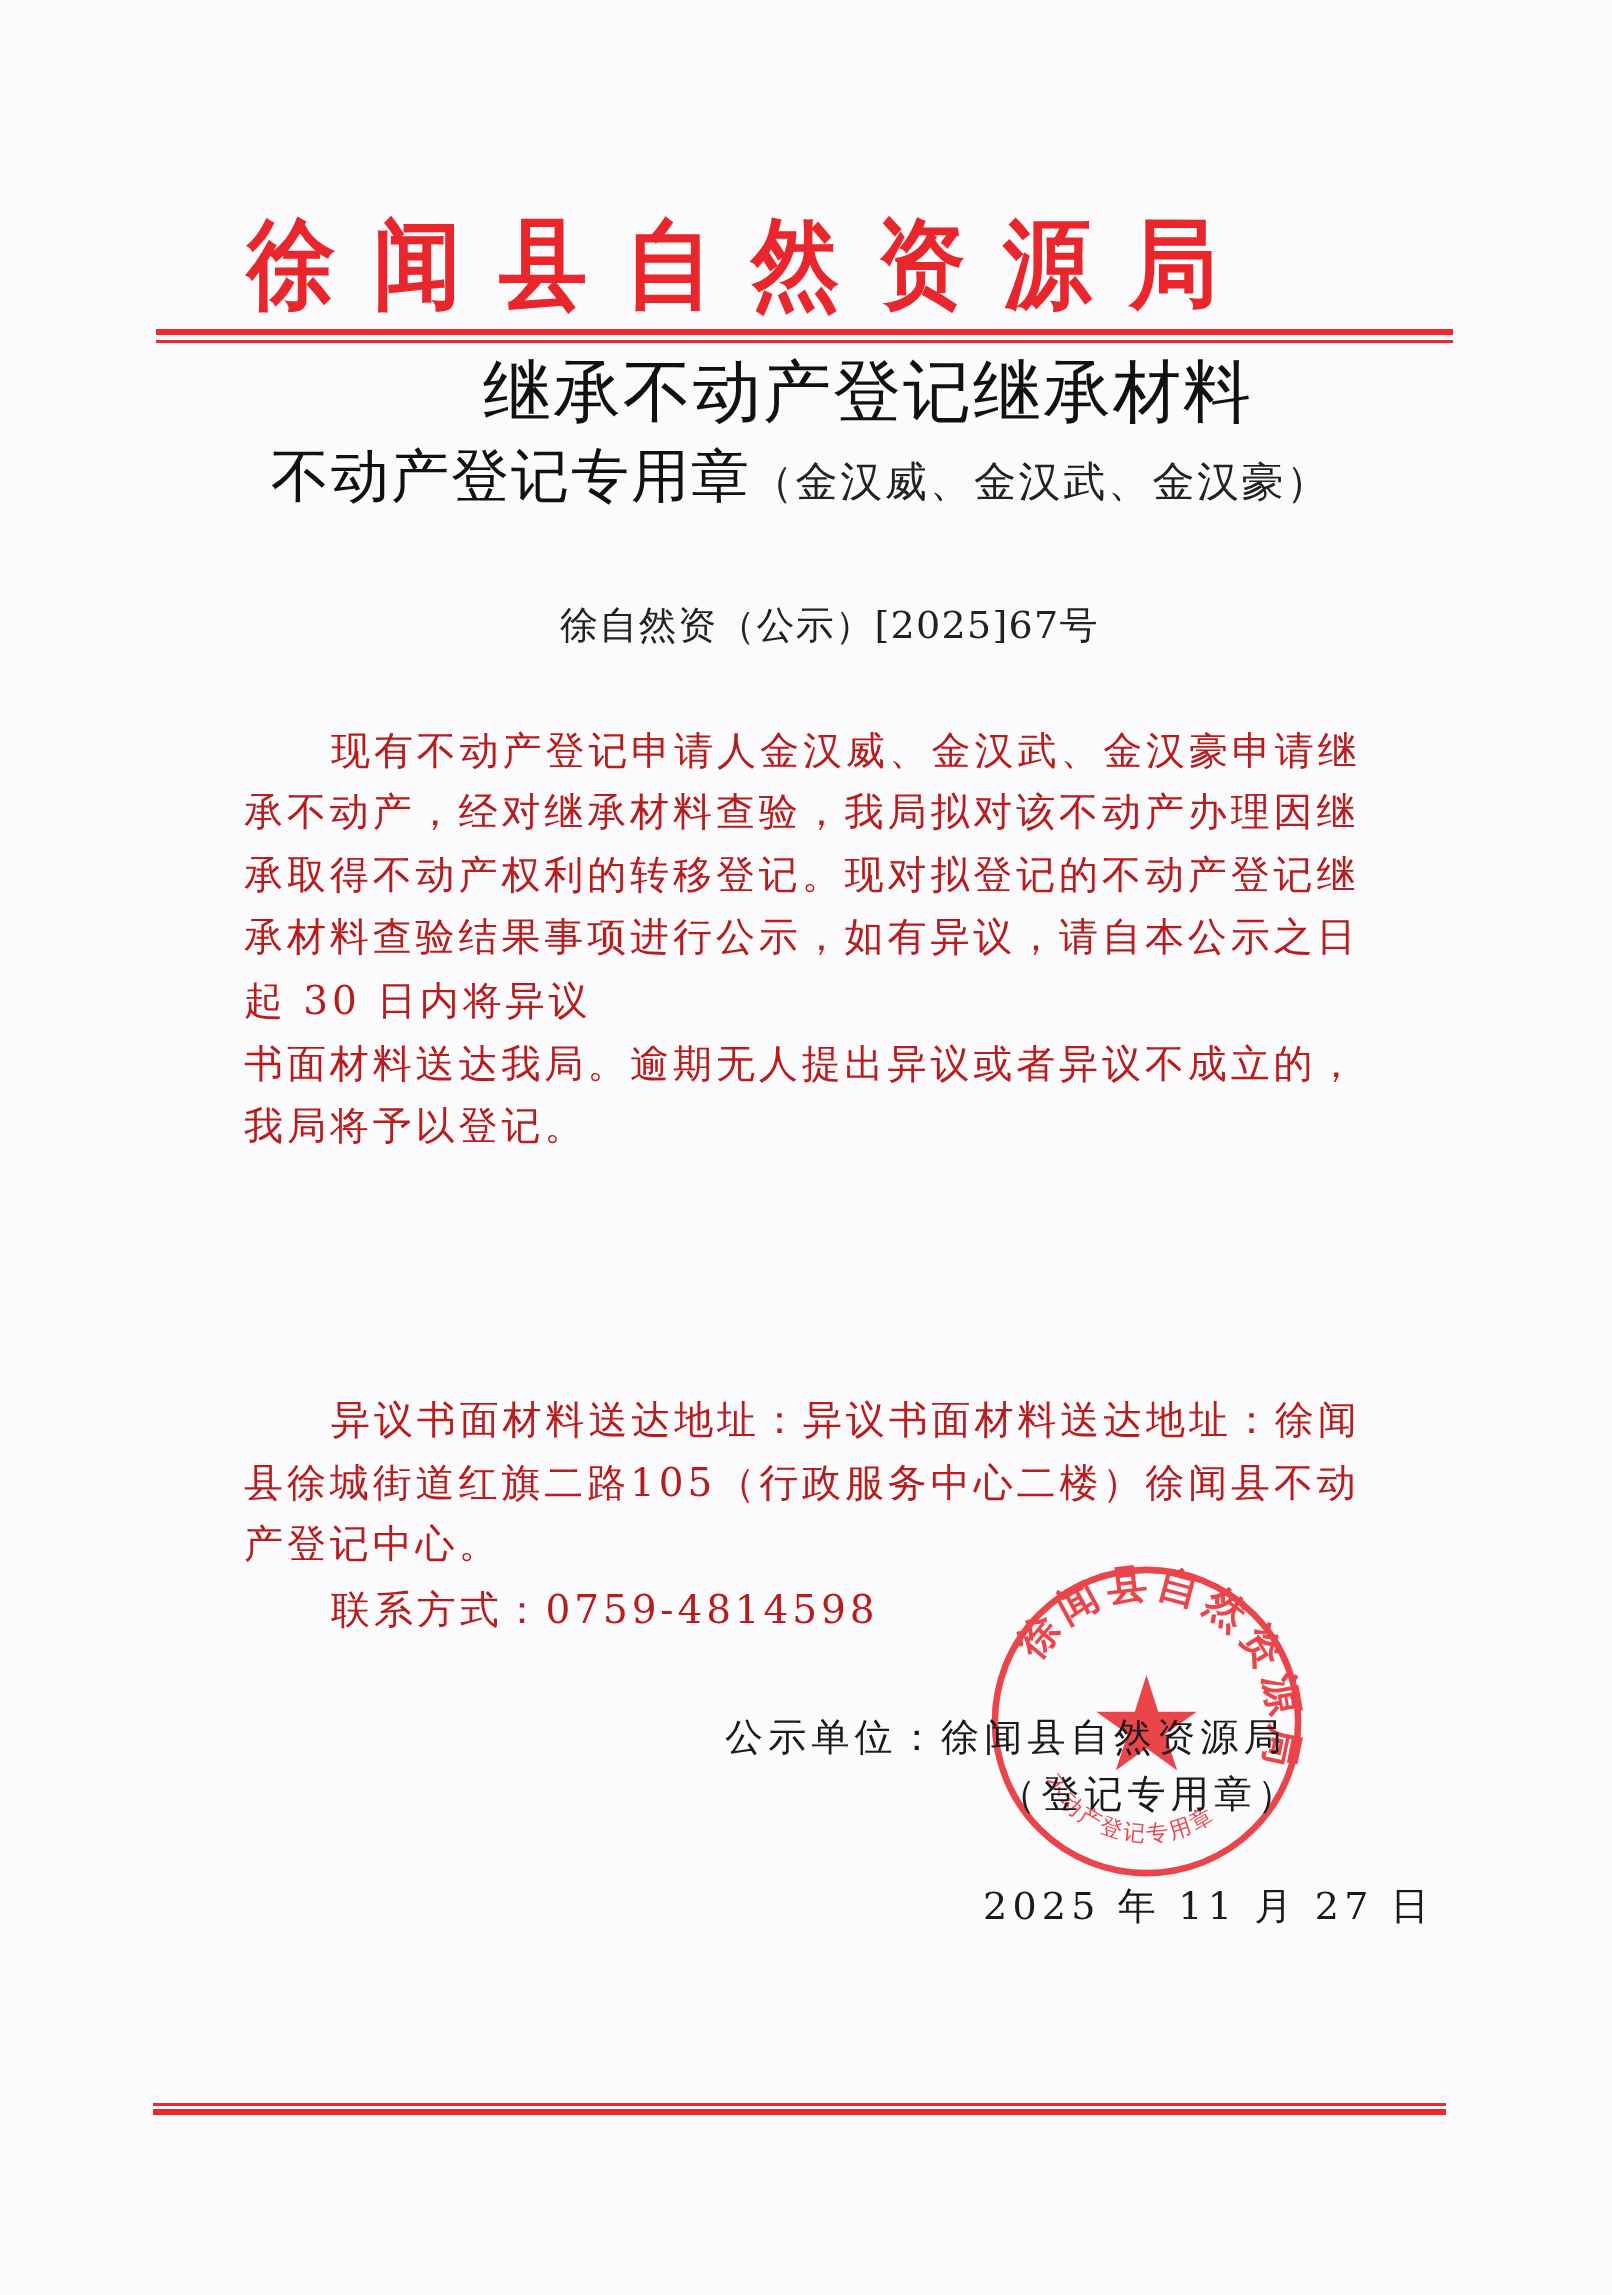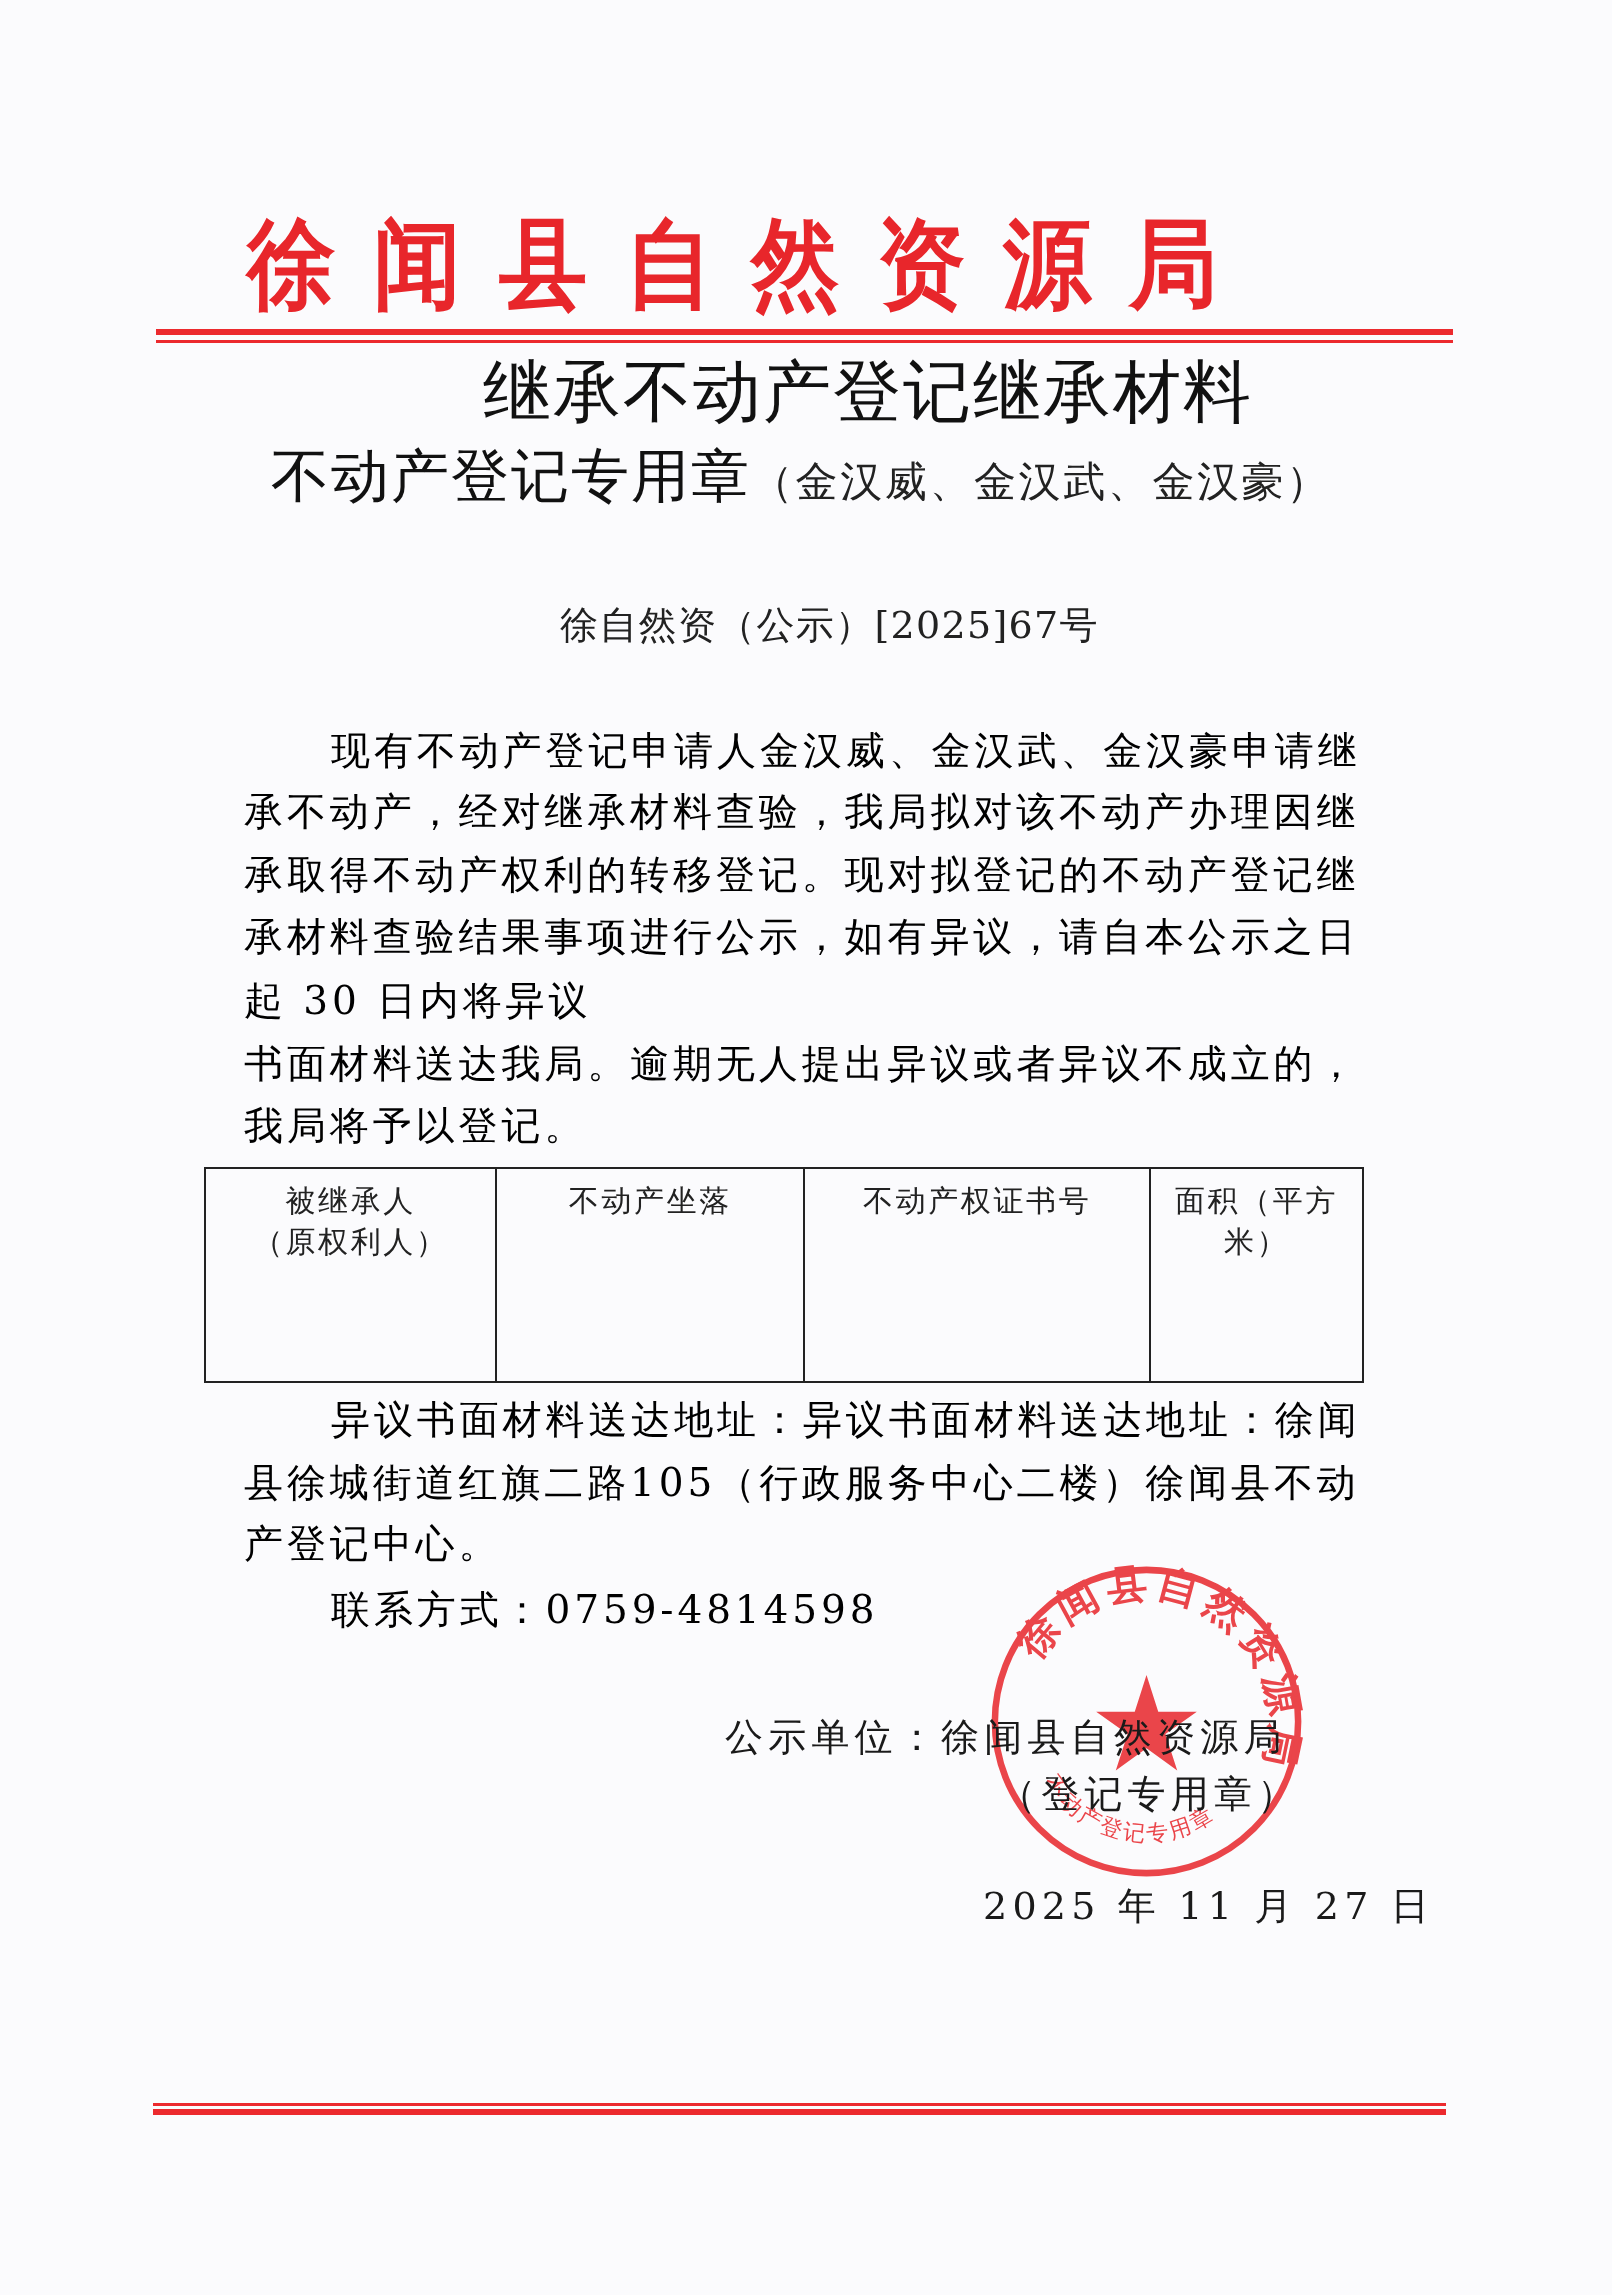--- a/index.html
+++ b/index.html
@@ -43,21 +43,21 @@
   }
   .doc-no {
     left: 560px; top: 602px;
     font-size: 38px; line-height: 46px; color: #222;
     letter-spacing: 1.3px;
   }
 
   
   .line {
     position: absolute; left: 244px;
-    font-size: 39px; line-height: 46px; color: #000000;
+    font-size: 39px; line-height: 46px; color: #b91c1c;
     letter-spacing: 3.9px; white-space: nowrap;
   }
 
   
   .tbl {
     position: absolute; left: 204px; top: 1167px;
     width: 1160px; height: 216px;
     border-collapse: collapse;
     font-size: 30px; color: #222;
   }
@@ -97,32 +97,20 @@
 <div class="line" style="top:728px; left:331px;">现有不动产登记申请人金汉威、金汉武、金汉豪申请继</div>
 <div class="line" style="top:789px;">承不动产，经对继承材料查验，我局拟对该不动产办理因继</div>
 <div class="line" style="top:852px;">承取得不动产权利的转移登记。现对拟登记的不动产登记继</div>
 <div class="line" style="top:914px;">承材料查验结果事项进行公示，如有异议，请自本公示之日</div>
 <div class="line" style="top:978px;">起 30 日内将异议</div>
 <div class="line" style="top:1041px;">书面材料送达我局。逾期无人提出异议或者异议不成立的，</div>
 <div class="line" style="top:1103px;">我局将予以登记。</div>
 
 <table class="tbl">
   <tbody>
-      <tr class="head">
-    <td class="c1">
-      <div>被继承人</div>
-      <div>（原权利人）</div>
-    </td>
-    <td class="c2">不动产坐落</td>
-    <td class="c3">不动产权证书号</td>
-    <td class="c4">
-      <div>面积（平方</div>
-      <div>米）</div>
-    </td>
-  </tr>
 </tbody>
   </table>
 
 <div class="line" style="top:1397px; left:331px;">异议书面材料送达地址：异议书面材料送达地址：徐闻</div>
 <div class="line" style="top:1460px;">县徐城街道红旗二路105（行政服务中心二楼）徐闻县不动</div>
 <div class="line" style="top:1521px;">产登记中心。</div>
 
 <div class="line" style="top:1587px; left:331px;">联系方式：0759-4814598</div>
 
 <svg class="stamp" viewBox="0 0 482 482">

